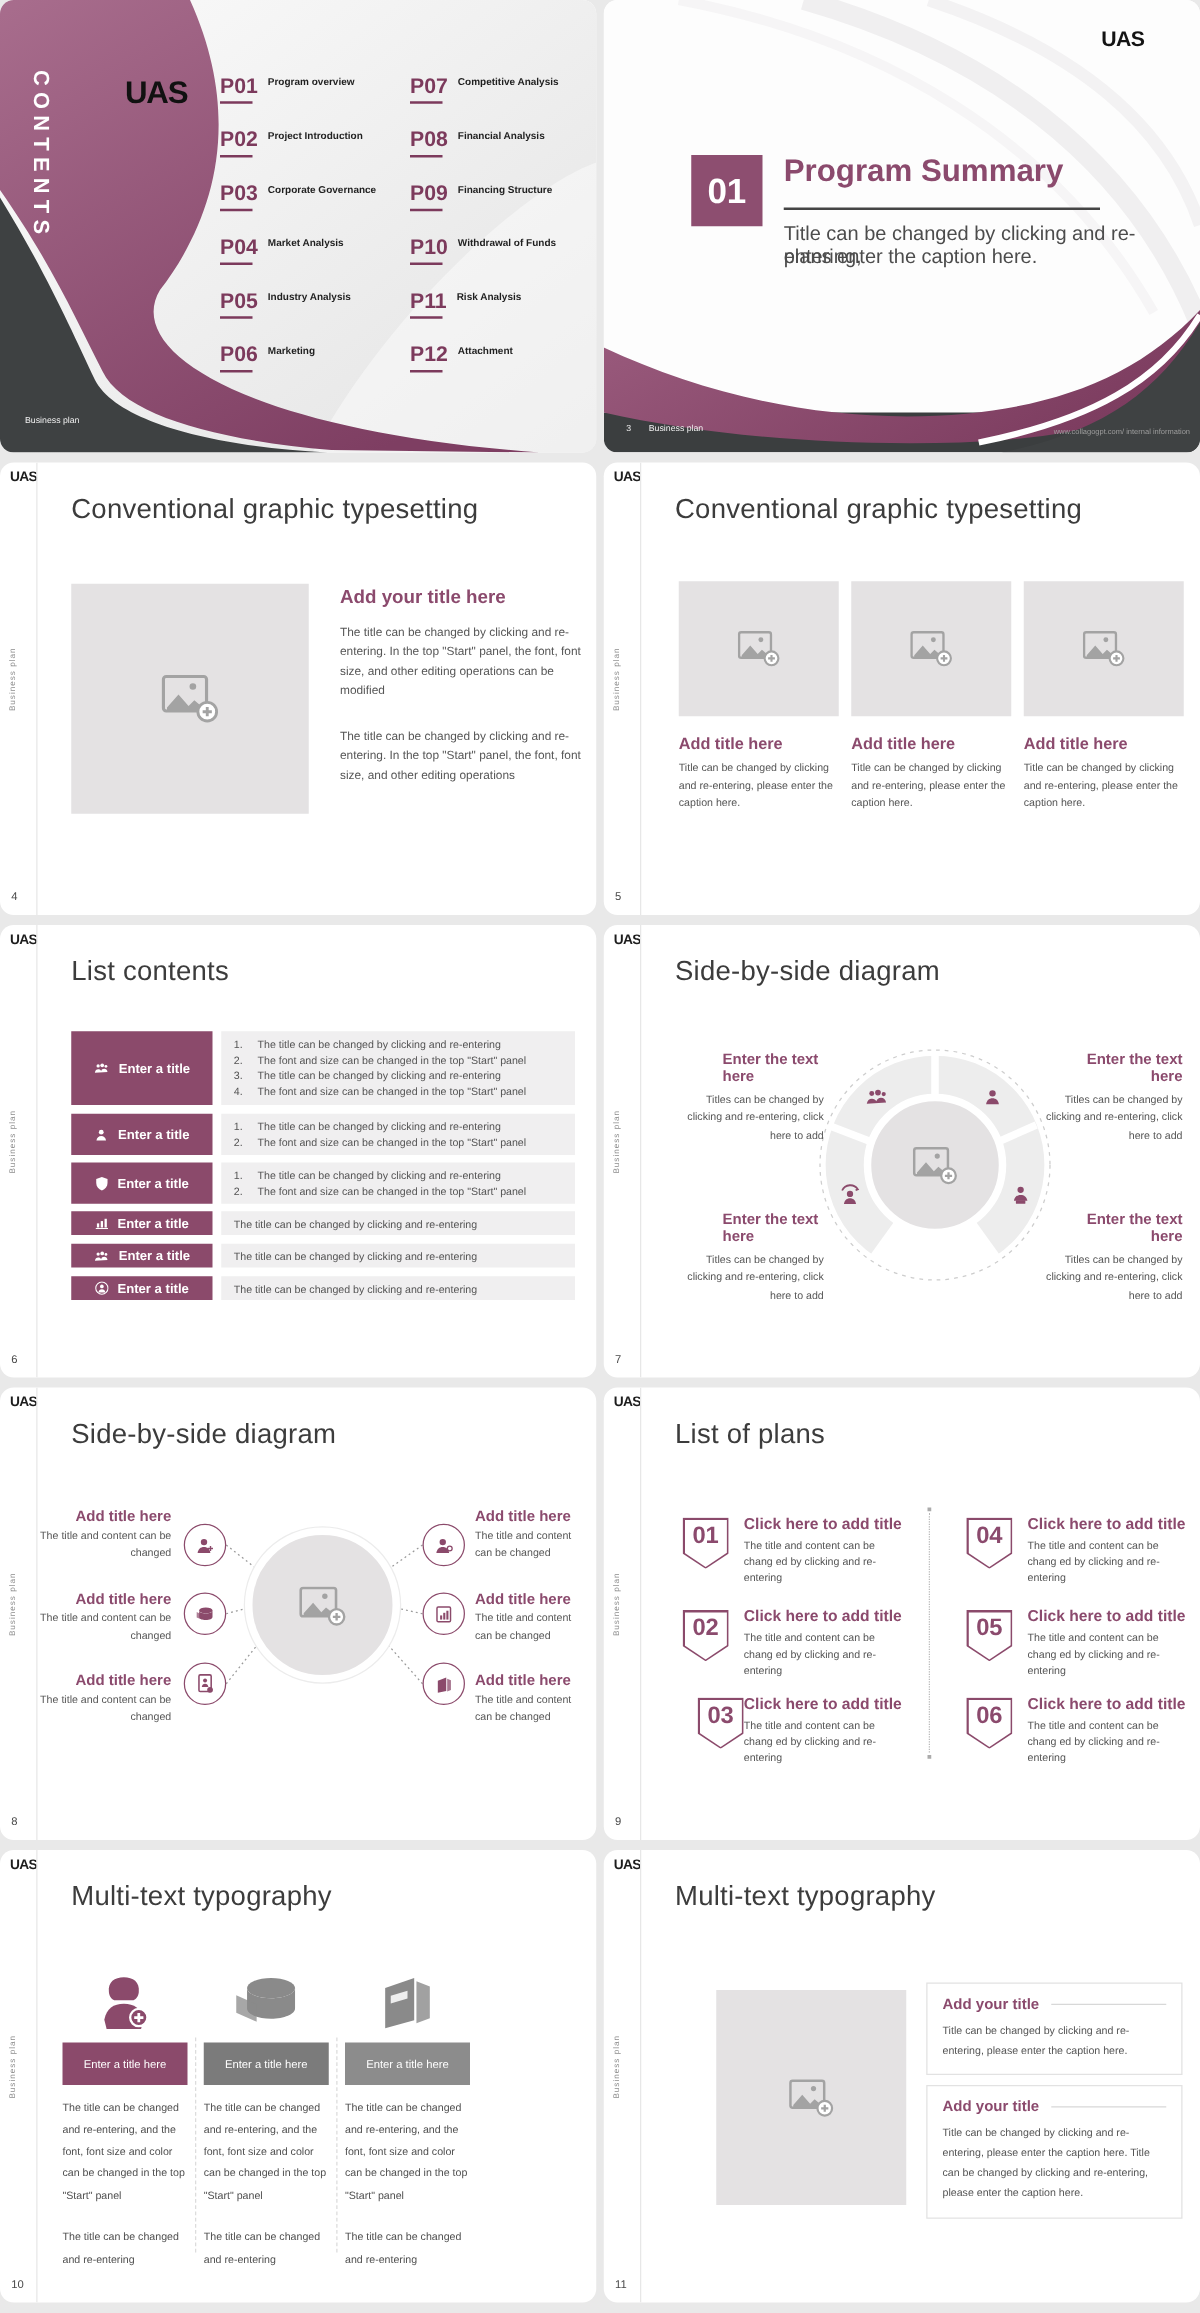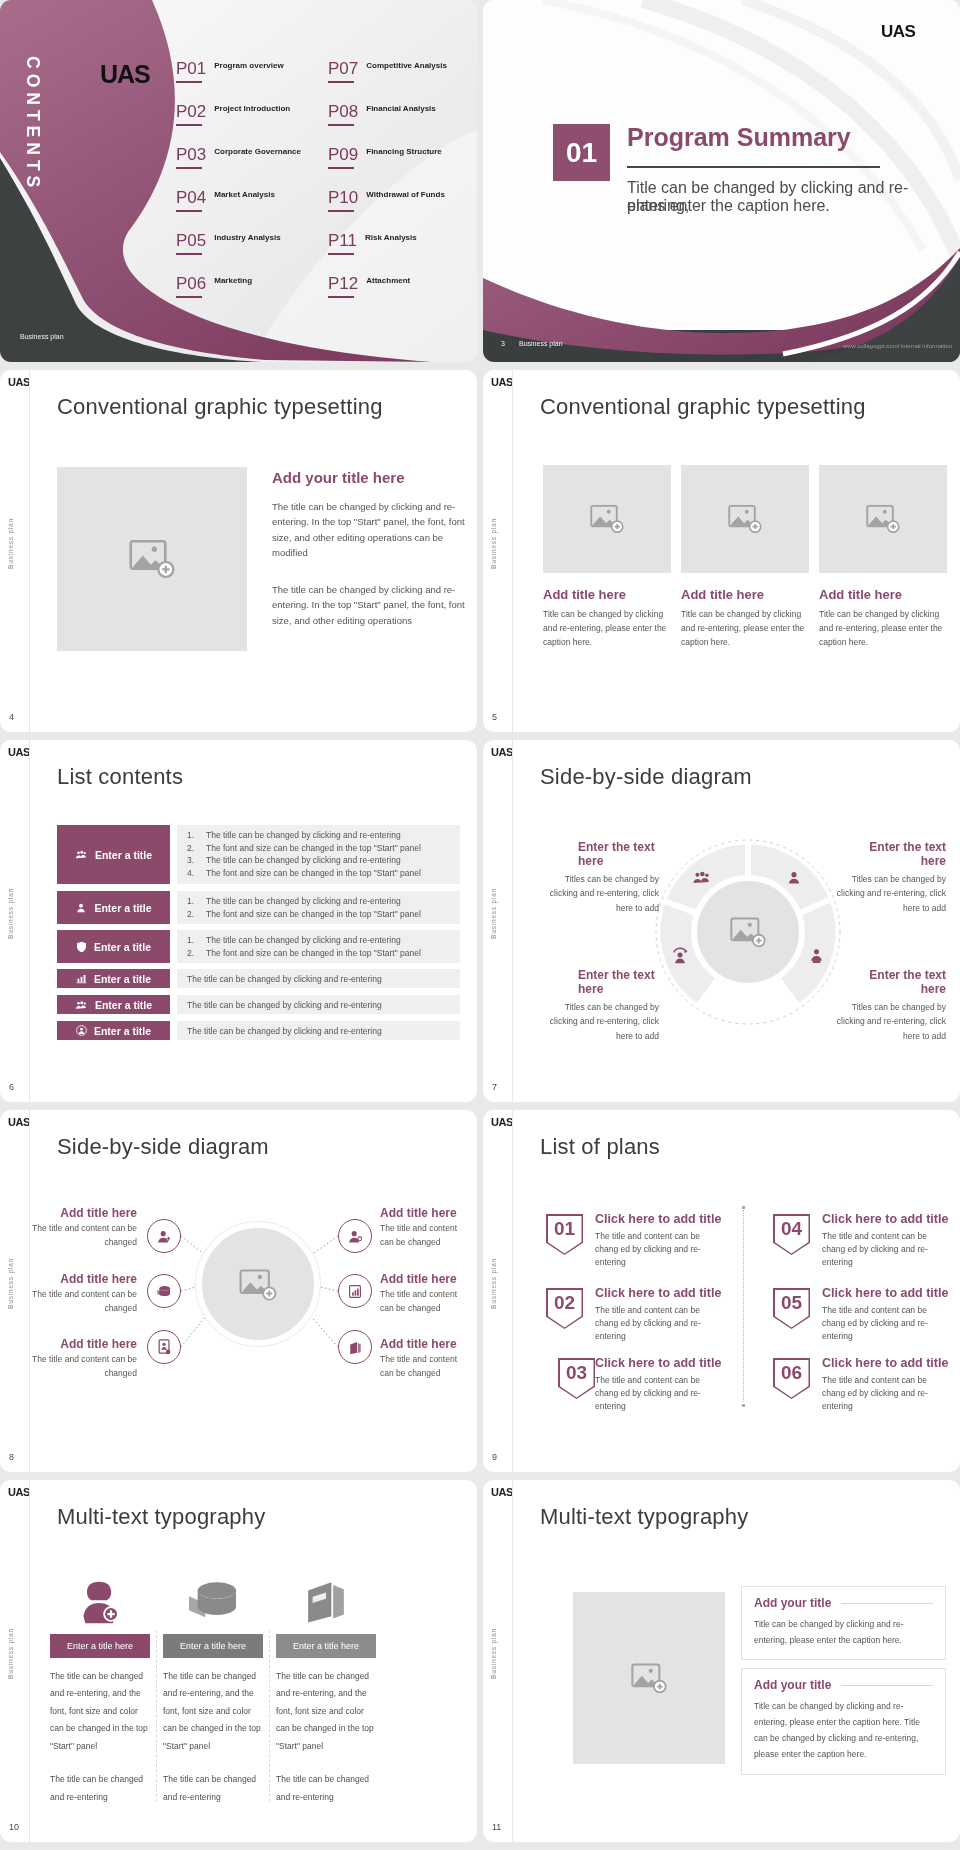--- a/index.html
+++ b/index.html
@@ -14,21 +14,21 @@
   .pagenum{left:9px;bottom:10px;font-size:9px;color:#4a4a4a;}
   .stitle{left:57px;top:24px;font-size:22px;font-weight:400;color:#3c3c3c;letter-spacing:0.2px;margin:0;}
   
   .ph{background:#e4e2e3;display:flex;align-items:center;justify-content:center;}
   .phicon{display:block;}
   
   .c-logo{left:100px;top:60px;font-size:25px;font-weight:bold;color:#111;letter-spacing:-1px;}
   .c-vert{left:22px;top:56px;font-size:17.5px;font-weight:bold;color:#fff;writing-mode:vertical-rl;letter-spacing:5px;}
   .c-col{display:flex;flex-direction:column;}
   .c-item{display:flex;align-items:flex-start;margin-bottom:20px;height:23px;}
-  .c-code{font-size:17px;font-weight:normal;color:#7c3a5c;line-height:17px;}
+  .c-code{font-size:17px;font-weight:bold;color:#7c3a5c;line-height:17px;}
   .c-under{width:26px;height:2px;background:#7c3a5c;margin-top:4px;}
   .c-label{font-size:8px;font-weight:bold;color:#1f1f1f;margin-left:8px;margin-top:1px;white-space:nowrap;}
   .c-footer{left:20px;top:333px;font-size:7px;color:#f0f0f0;}
   
   .s2-logo{left:398px;top:22px;font-size:17px;font-weight:bold;color:#141414;letter-spacing:-0.5px;}
   .s2-numbox{left:70px;top:124px;width:57px;height:57px;background:#8d4e70;color:#fff;font-size:28px;font-weight:bold;display:flex;align-items:center;justify-content:center;}
   .s2-title{left:144px;top:123px;font-size:25px;font-weight:bold;color:#8b4a6d;margin:0;}
   .s2-rule{left:144px;top:166px;width:253px;height:1.5px;background:#454545;}
   .s2-cap{left:144px;font-size:16px;color:#4c4c4c;}
   .s2-fpage{left:18px;top:340px;font-size:7px;color:#f2f2f2;}
@@ -67,21 +67,21 @@
   .pbadge-in{position:absolute;left:1.5px;top:1.5px;right:1.5px;bottom:1.5px;background:#fff;clip-path:polygon(0 0,100% 0,100% 70%,50% 100%,0 70%);}
   .pbadge-num{position:absolute;left:0;right:0;top:4px;text-align:center;font-size:19px;font-weight:bold;color:#8b4a6d;}
   .p-blk{width:130px;}
   .p-blk .h{font-size:12.5px;font-weight:bold;color:#8b4a6d;}
   .p-blk .b{font-size:8.5px;line-height:1.5;color:#555;margin-top:4px;}
   .p-div{left:260px;top:100px;height:192px;border-left:1px dotted #b8b8b8;}
   .p-dot{width:3px;height:3px;background:#ababab;left:259px;}
   
   .t-col{top:86px;width:100px;}
   .t-iconwrap{height:60px;display:flex;align-items:flex-end;justify-content:center;}
-  .t-bar{margin-top:8px;height:24px;color:#fff;font-size:9px;display:flex;align-items:center;justify-content:center;}
+  .t-bar{margin-top:8px;height:34px;color:#fff;font-size:9px;display:flex;align-items:center;justify-content:center;}
   .t-p{font-size:8.5px;line-height:2.05;color:#4f4f4f;margin-top:10px;}
   .t-p2{margin-top:16px;}
   .t-sep{top:150px;height:172px;border-left:1px dashed #dcdcdc;}
   
   .b-box{left:258px;width:205px;border:1px solid #e2e2e2;background:#fff;padding:9px 12px 11px;box-sizing:border-box;}
   .b-head{display:flex;align-items:center;}
   .b-head .t{font-size:12px;font-weight:bold;color:#8b4a6d;white-space:nowrap;}
   .b-head .rule{flex:1;height:1px;background:#d8d8d8;margin-left:10px;}
   .b-body{font-size:8.5px;line-height:1.9;color:#555;margin-top:6px;}
 </style>

